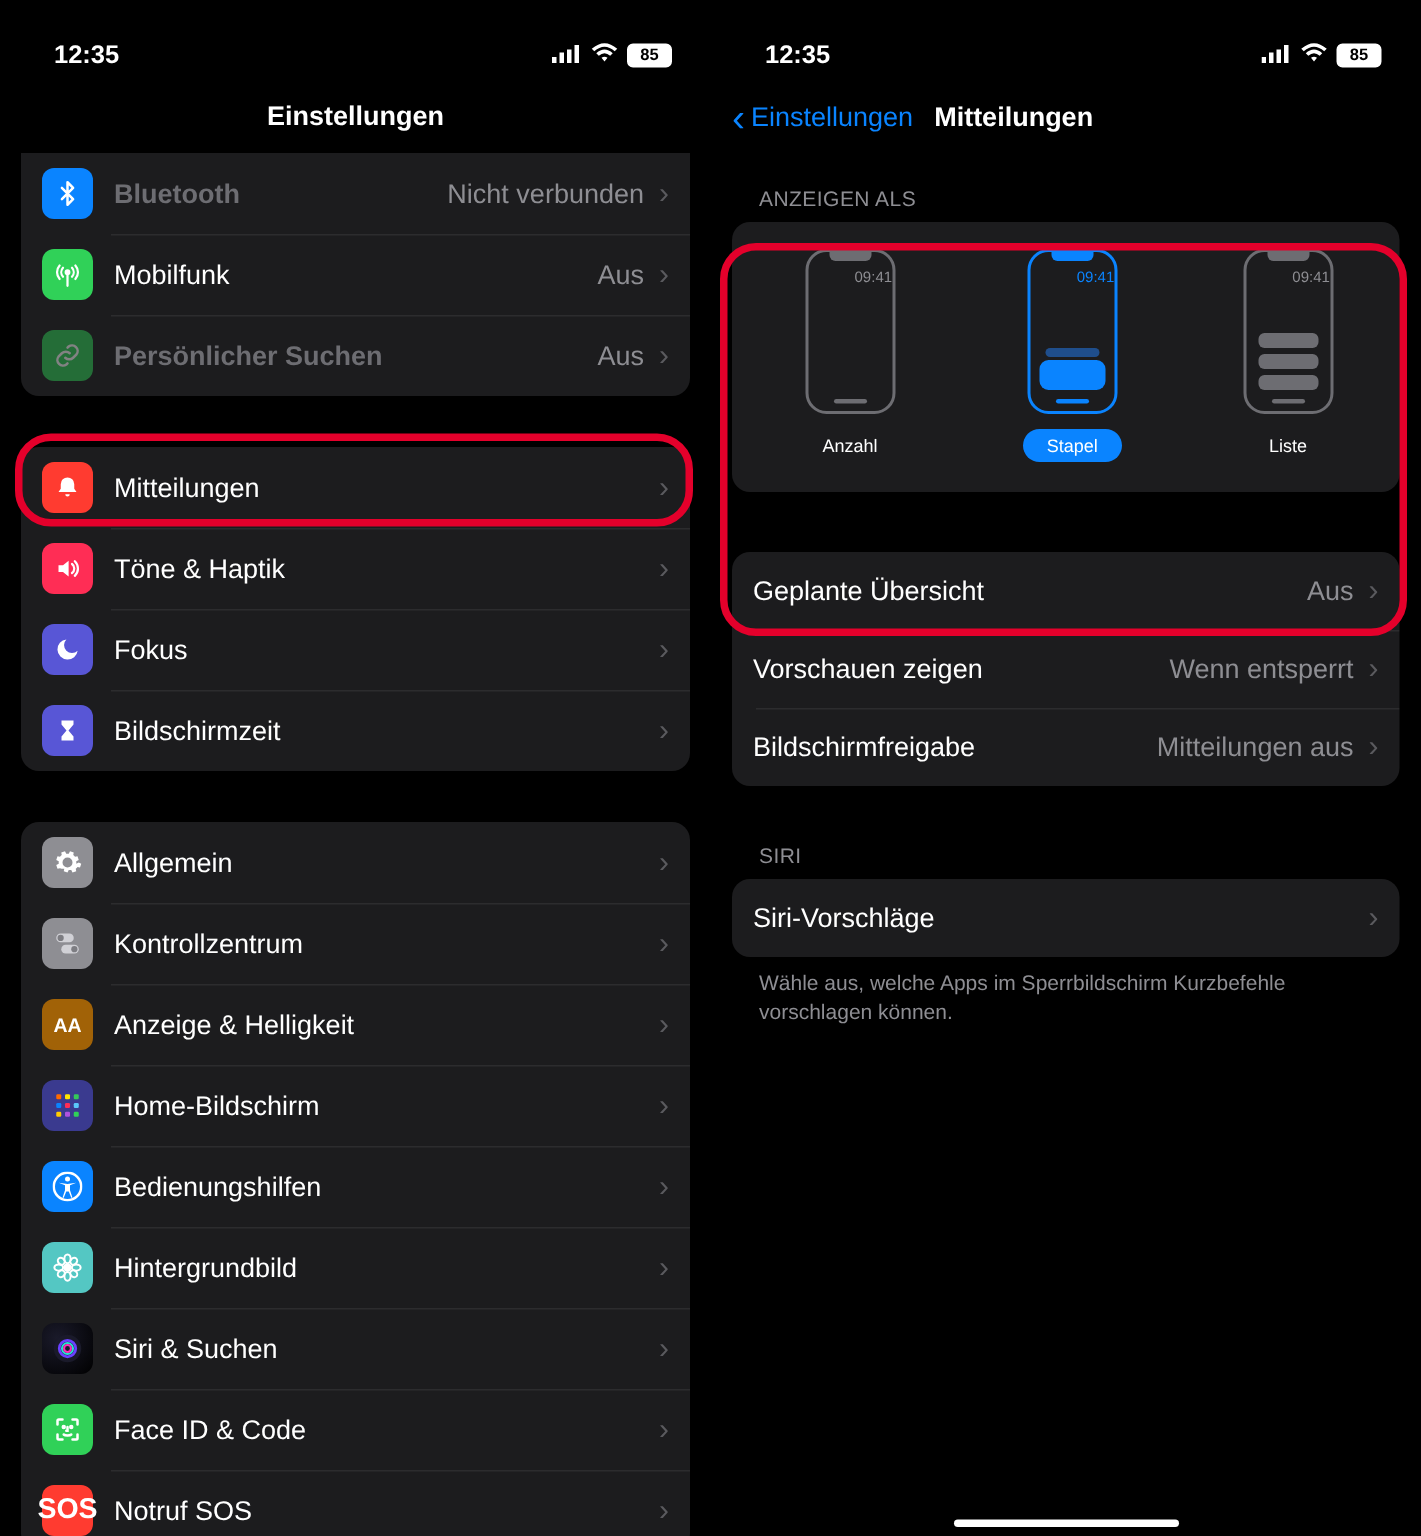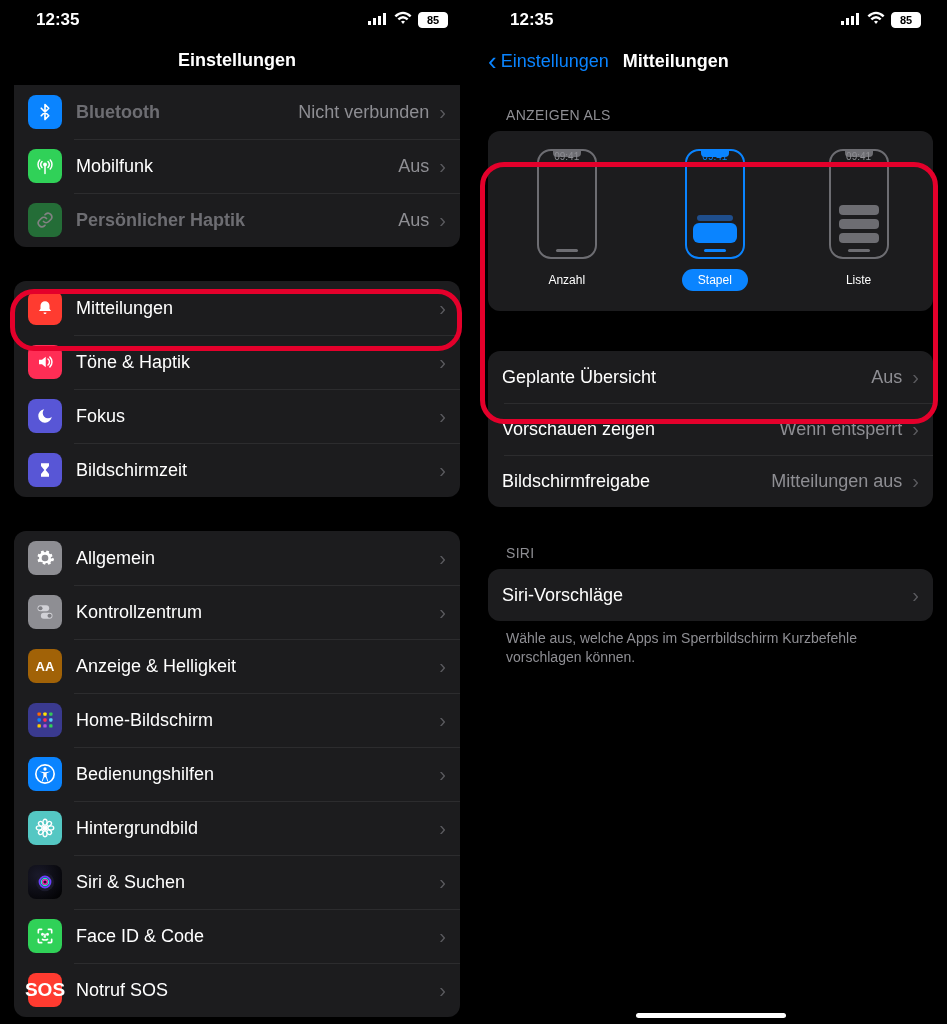--- a/index.html
+++ b/index.html
@@ -22,20 +22,21 @@
   .screen-right { width: 473px; }
 
   
   .status-bar {
     display: flex;
     justify-content: space-between;
     align-items: flex-start;
     padding: 10px 26px 6px 36px;
     font-size: 17px;
     font-weight: 600;
+    margin-top: 17px;
   }
   .status-right { display:flex; align-items:center; gap:6px; }
   .battery {
     width:30px; height:16px; border:1px solid #fff; border-radius:4px;
     display:flex; align-items:center; justify-content:center;
     font-size:11px; font-weight:700; color:#000; background:#fff;
   }
 
   
   .nav-title {
@@ -106,21 +107,21 @@
     width:60px; height:110px; border:2px solid #6d6d72; border-radius:14px;
     position:relative;
   }
   .phone.selected { border-color:#0a84ff; }
   .phone .notch {
     position:absolute; top:0; left:50%; transform:translateX(-50%);
     width:28px; height:6px; background:#6d6d72; border-radius:0 0 4px 4px;
   }
   .phone.selected .notch { background:#0a84ff; }
   .phone .time {
-    position:absolute; top:0; width:100%; text-align:center;
+    position:absolute; top:12px; width:100%; text-align:right;
     font-size:10px; color:#8e8e93;
   }
   .phone.selected .time { color:#0a84ff; }
   .phone .home {
     position:absolute; bottom:5px; left:50%; transform:translateX(-50%);
     width:22px; height:3px; background:#6d6d72; border-radius:2px;
   }
   .phone.selected .home { background:#0a84ff; }
   .phone .indicator {
     position:absolute; left:50%; transform:translateX(-50%);
@@ -183,21 +184,21 @@
         <span class="row-label">Mobilfunk</span>
         <span class="row-value">Aus</span>
         <span class="chevron">›</span>
       </div>
       <div class="row disabled">
         <div class="app-icon" style="background: rgb(48, 209, 88); opacity: 0.45;">
           <svg viewBox="0 0 24 24" width="18" height="18" fill="none" stroke="white" stroke-width="2.2" stroke-linecap="round">
             <path d="M10 14a5 5 0 007 0l3-3a5 5 0 00-7-7l-1 1M14 10a5 5 0 00-7 0l-3 3a5 5 0 007 7l1-1"></path>
           </svg>
         </div>
-        <span class="row-label">Persönlicher Haptik</span>
+        <span class="row-label">Persönlicher Suchen</span>
         <span class="row-value">Aus</span>
         <span class="chevron">›</span>
       </div>
     </div>
   <div id="lg2" class="group group-gap">
       <div class="row">
         <div class="app-icon" style="background: rgb(255, 59, 48);">
           <svg viewBox="0 0 24 24" width="18" height="18" fill="white">
             <path d="M12 3a6 6 0 00-6 6v4l-2 3h16l-2-3V9a6 6 0 00-6-6zm-2 15a2 2 0 004 0h-4z"></path>
           </svg>

